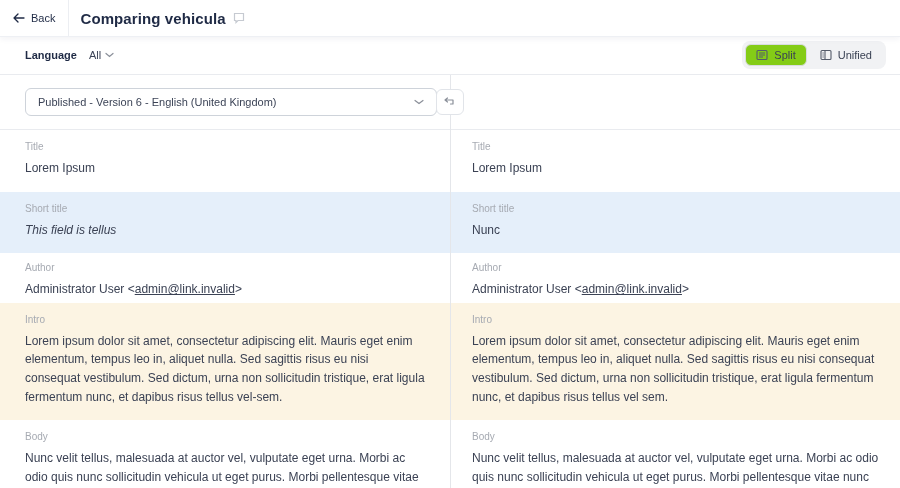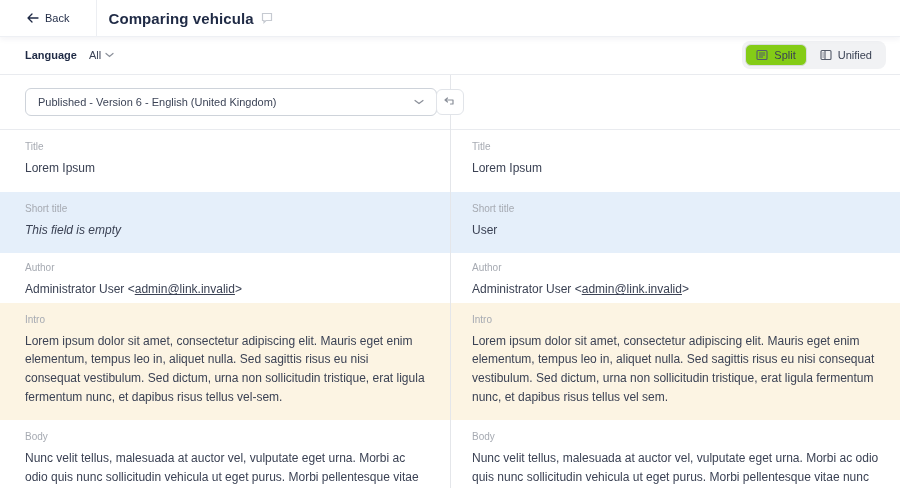--- a/index.html
+++ b/index.html
@@ -12,21 +12,21 @@
     --hl-cream:#fcf4e3;
     --hl-pink:#fbdce2;
   }
   *{box-sizing:border-box;margin:0;padding:0;}
   html,body{width:900px;height:488px;overflow:hidden;}
   body{font-family:"Liberation Sans",sans-serif;background:#fff;color:var(--text-dark);}
 
   
   .app-header{height:36px;display:flex;align-items:center;background:#fff;
     box-shadow:0 1px 0 #eef0f4, 0 3px 6px rgba(27,38,79,0.06);position:relative;z-index:5;}
-  .back-btn{display:flex;align-items:center;gap:6px;padding:0 27px;height:100%;cursor:pointer;
+  .back-btn{display:flex;align-items:center;gap:6px;padding:0 13px;height:100%;cursor:pointer;
     font-size:11px;color:var(--text-dark);}
   .header-divider{width:1px;height:100%;background:#eceef2;}
   .page-title{font-size:15px;font-weight:bold;margin-left:11px;letter-spacing:.1px;}
   .title-icon{margin-left:7px;color:#c6cad1;display:flex;align-items:center;}
 
   
   .toolbar{height:39px;display:flex;align-items:center;padding:0 14px 0 25px;
     border-bottom:1px solid var(--border-light);background:#fff;}
   .lang-label{font-size:11px;font-weight:bold;color:var(--text-dark);}
   .lang-select{display:flex;gap:4px;margin-left:12px;font-size:11px;
@@ -148,25 +148,25 @@
     </div>
     <div class="cell right">
       <div class="flabel">Title</div>
       <div class="fvalue">Lorem Ipsum</div>
     </div>
   </div>
 
   <div class="field-row row-blue">
     <div class="cell">
       <div class="flabel">Short title</div>
-      <div class="fvalue empty">This field is empty</div>
+      <div class="fvalue empty">This field is tellus</div>
     </div>
     <div class="cell right">
       <div class="flabel">Short title</div>
-      <div class="fvalue">User</div>
+      <div class="fvalue">Nunc</div>
     </div>
   </div>
 
   <div class="field-row row-tight">
     <div class="cell">
       <div class="flabel">Author</div>
       <div class="fvalue"><span>Administrator User &lt;</span><span class="email-link">admin@link.invalid</span><span>&gt;</span></div>
     </div>
     <div class="cell right">
       <div class="flabel">Author</div>

